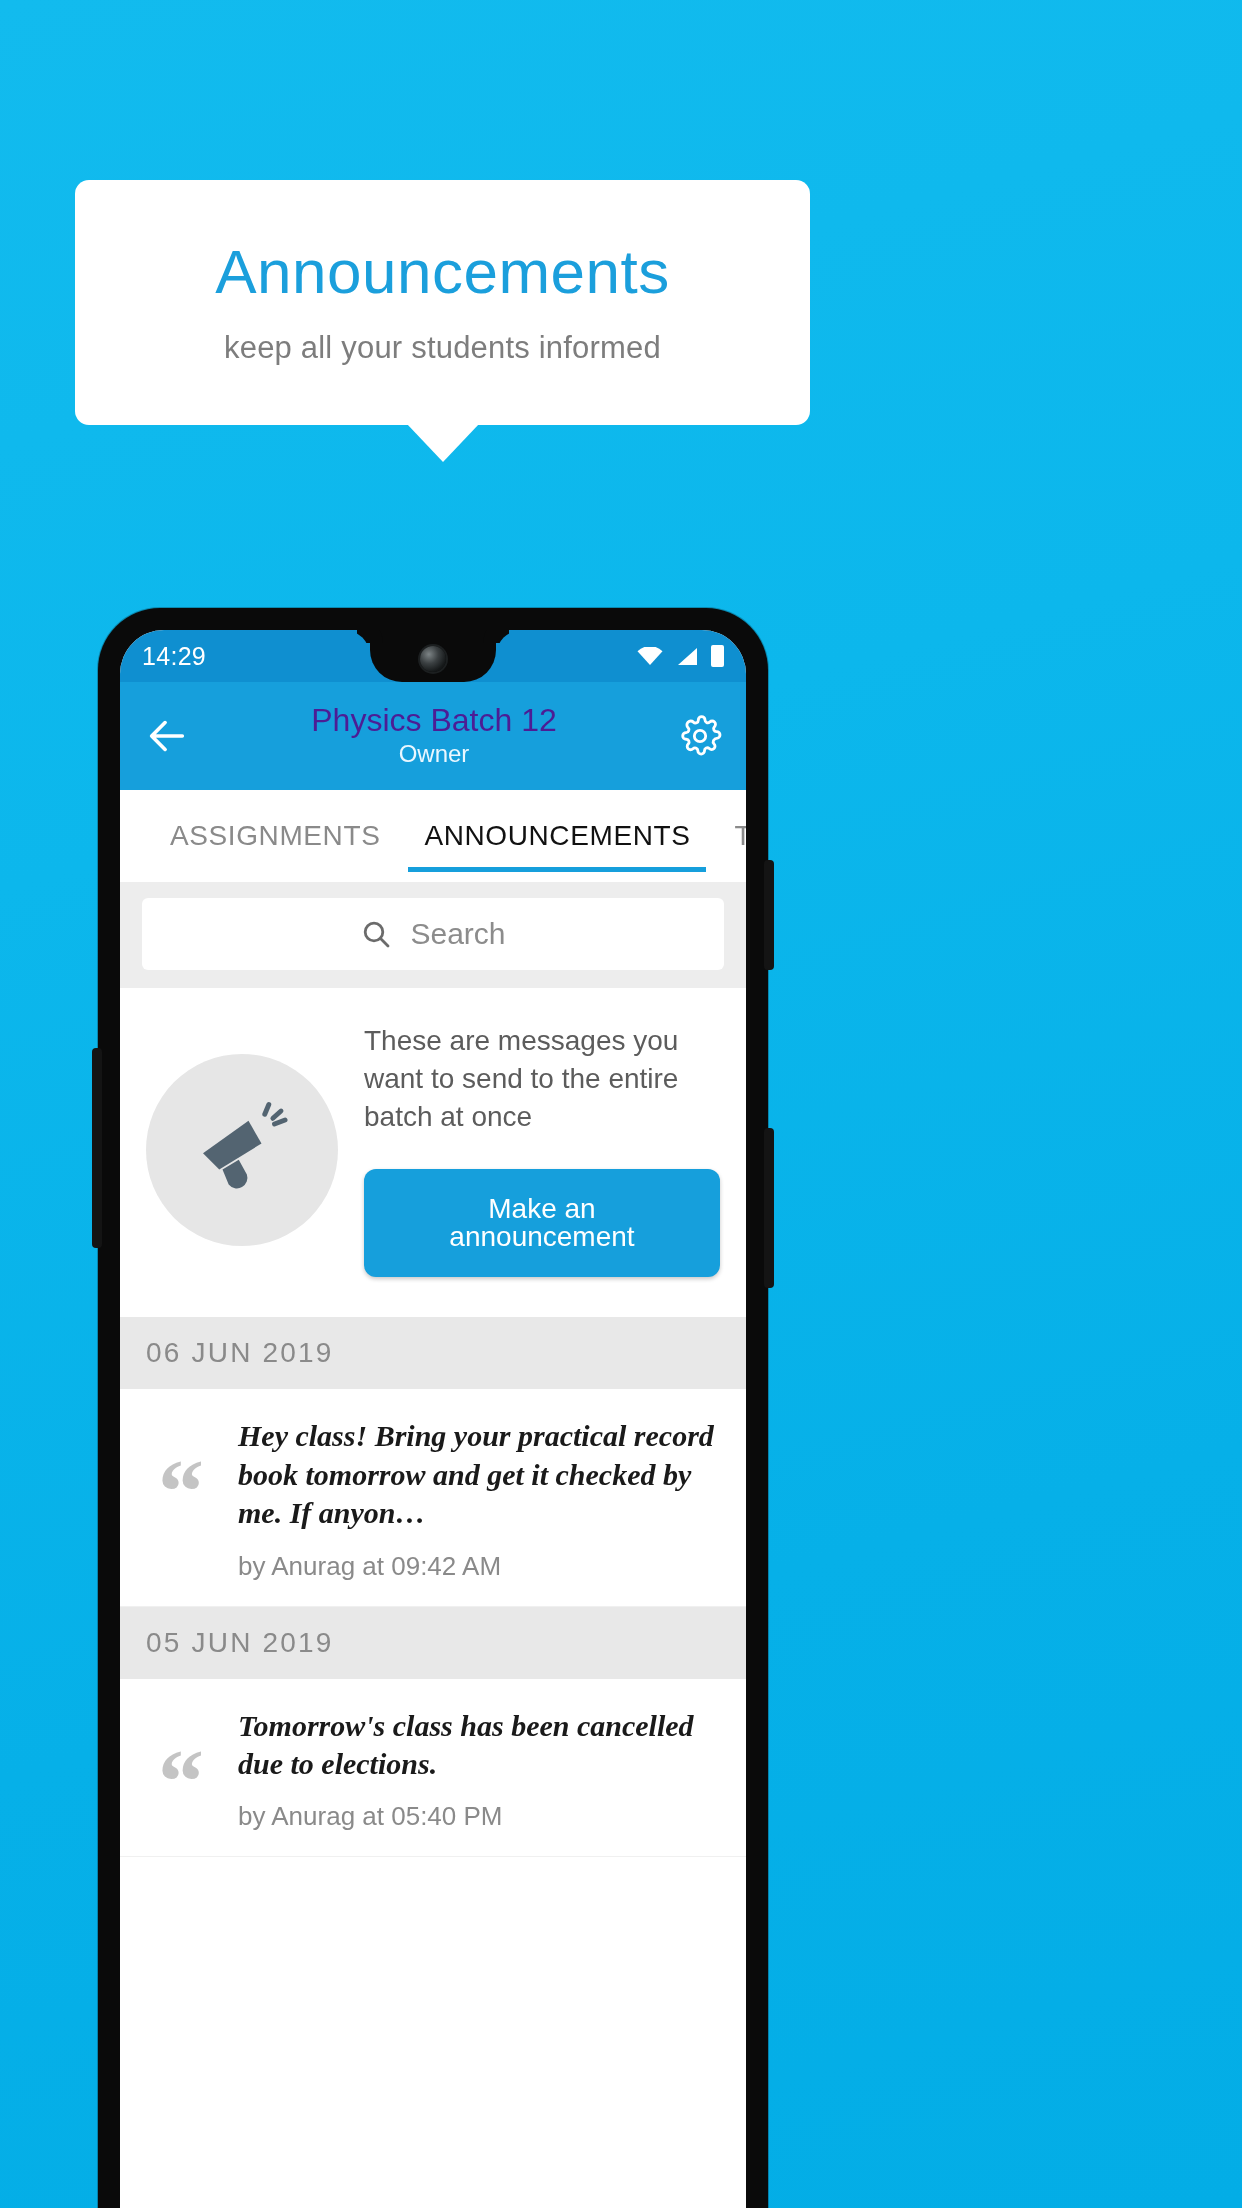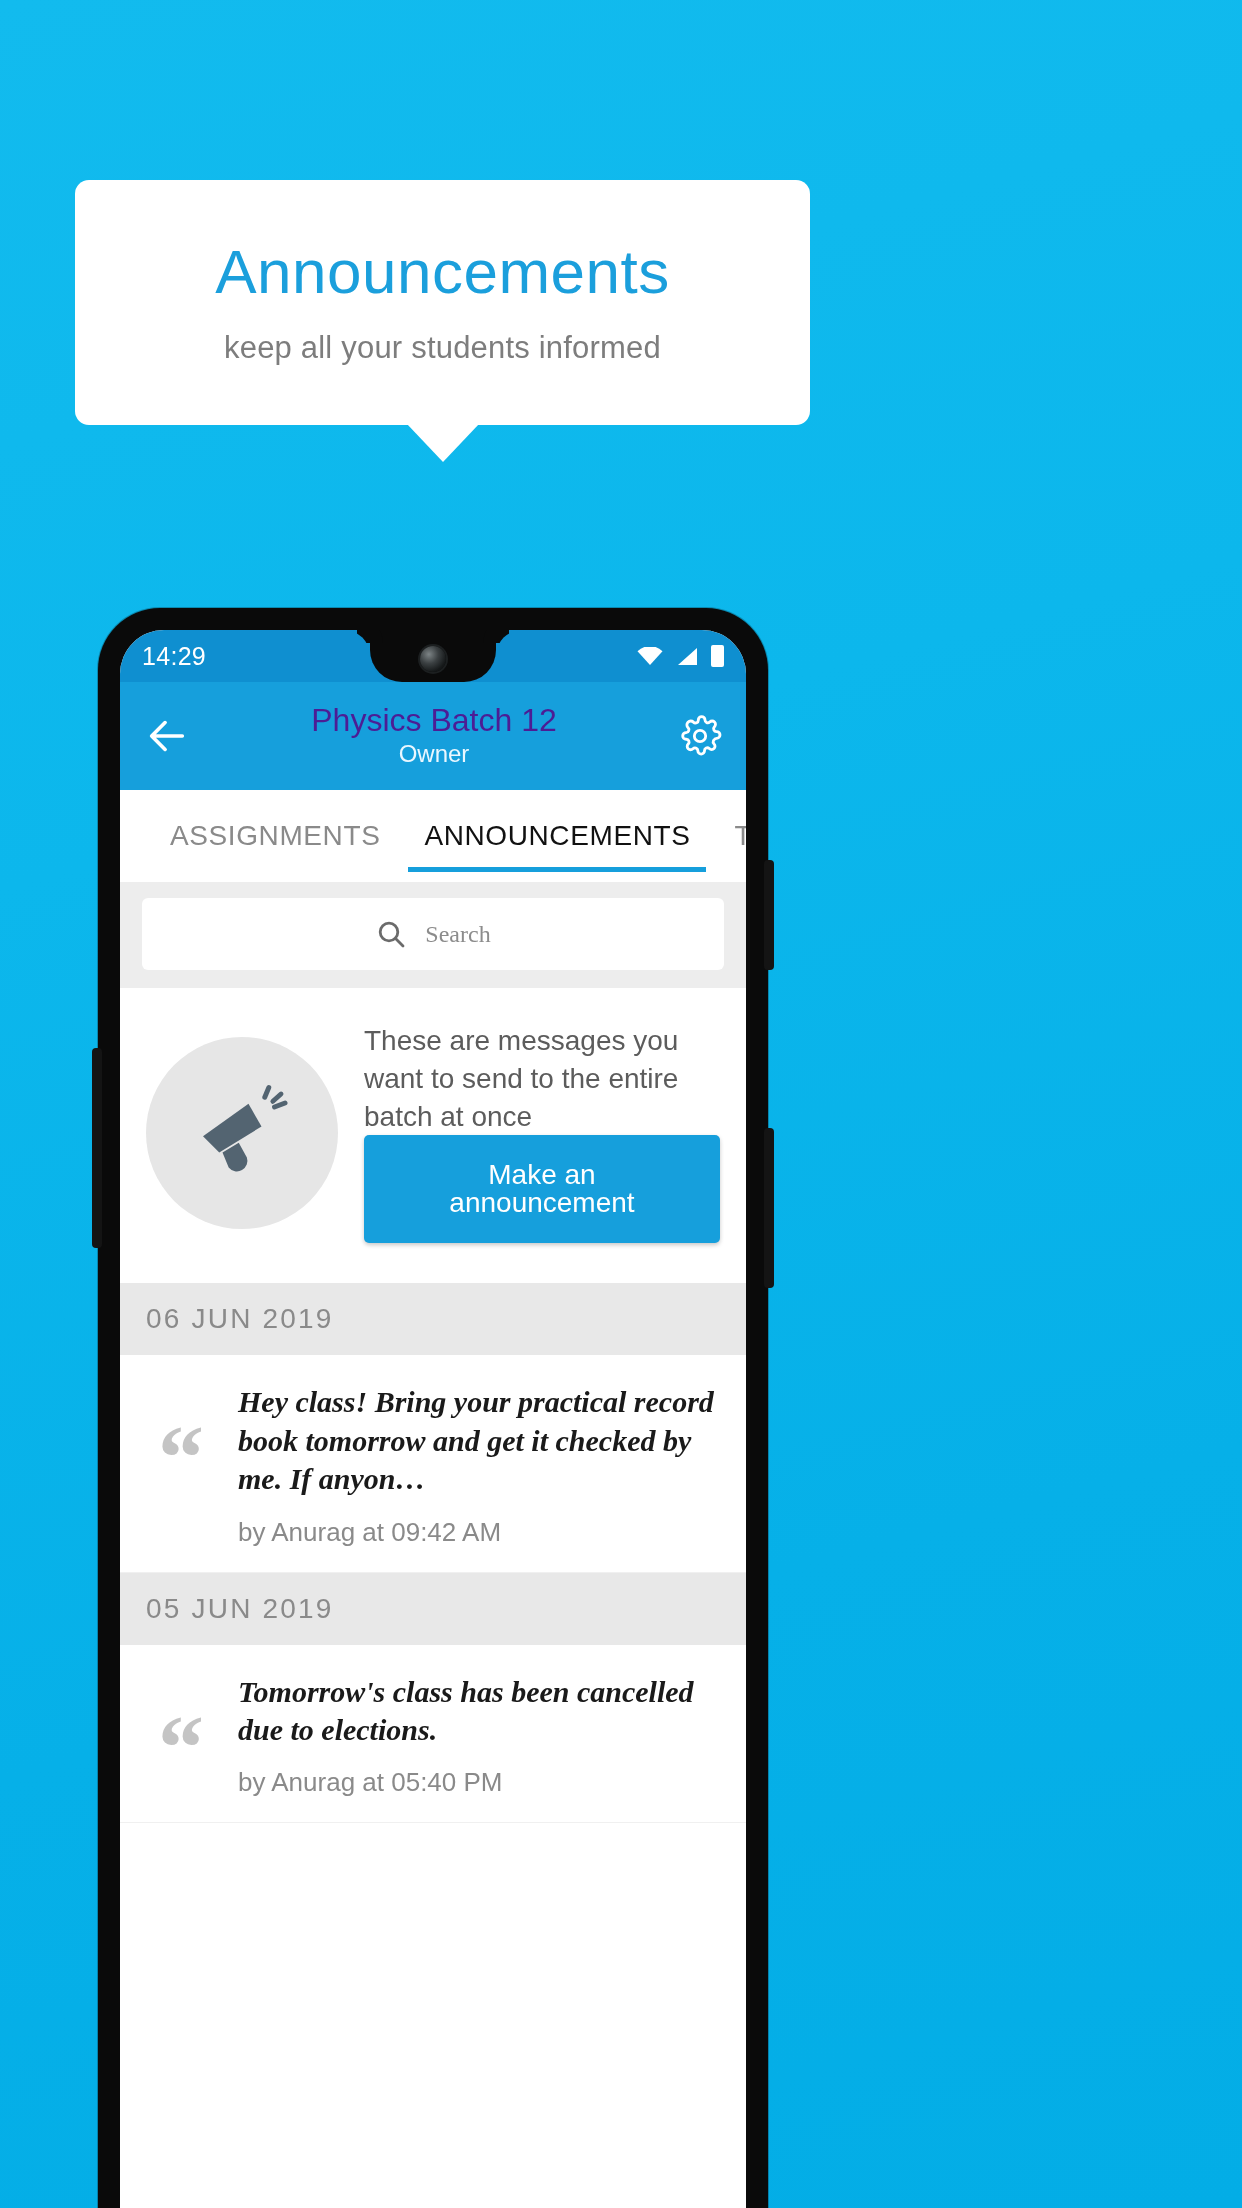--- a/index.html
+++ b/index.html
@@ -151,21 +151,21 @@
   }
   .search-box {
     background:#ffffff;
     height:72px;
     border-radius:6px;
     display:flex; align-items:center;
     justify-content:center;
     gap:18px;
   }
   .search-icon { width:32px; height:32px; }
-  .search-placeholder { font-size:24px; color:#8c8c8c;font-family:Liberation Serif, serif; }
+  .search-placeholder { font-size:30px; color:#8c8c8c; }
 
   
   .promo {
     background:#ffffff;
     display:flex;
     align-items:center;
     padding:34px 26px 40px 26px;
     gap:26px;
   }
   .promo-circle {
@@ -176,26 +176,27 @@
     display:flex; align-items:center; justify-content:center;
   }
   .megaphone { width:104px; height:104px; }
   .promo-right { flex:1; display:flex; flex-direction:column; }
   .promo-text {
     font-size:28px;
     line-height:1.35;
     color:#5c5c5c;
   }
   .promo-btn {
+    margin-top:34px;
     align-self:flex-start;
     background:#169fdc;
     color:#ffffff;
     font-size:28px;
     border:none;
-    border-radius:5px;
+    border-radius:12px;
     padding:26px 34px;
     line-height:1;
     box-shadow:0 2px 4px rgba(0,0,0,.22);
   }
 
   
   .date-header {
     background:#e8e8e8;
     padding:20px 26px;
     font-size:28px;

